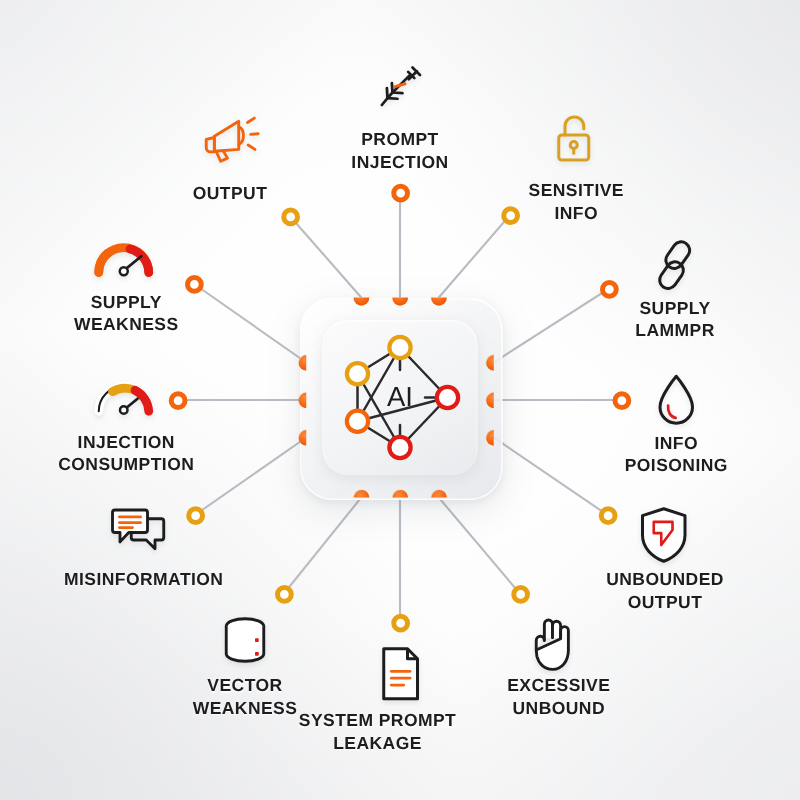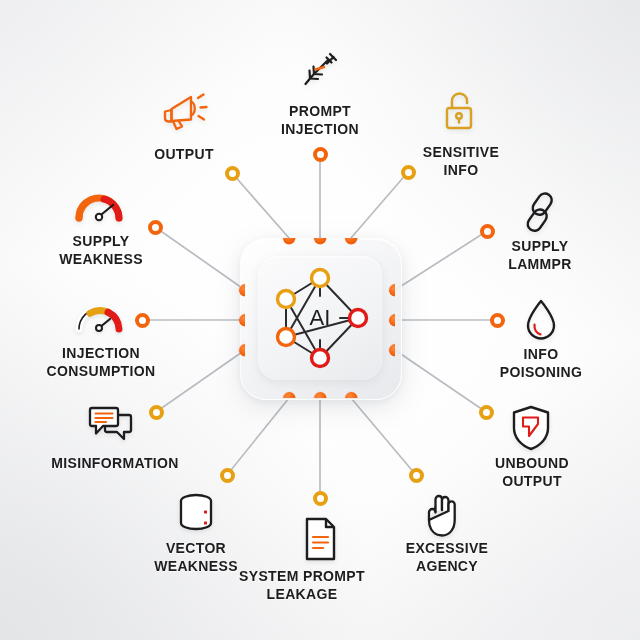--- a/index.html
+++ b/index.html
@@ -272,21 +272,21 @@
             <path d="M9.5 19 L20 19"></path>
     </g>
         </svg></div>
       <div class="label" style="left: 115px; top: 455px;">MISINFORMATION</div>
       <div class="pin right" style="left: 388.5px; top: 343.5px;"></div>
       <div class="node-dot amber" style="left: 486px; top: 412px;"></div>
       <div class="icon" style="left: 532px; top: 404px; width: 44px; height: 48px;"><svg width="44" height="48" viewBox="0 0 44 48">
     <path d="M21 3 L38 8.5 L38 24 C38 34 30.5 41.5 21 45 C11.5 41.5 4 34 4 24 L4 8.5 Z" fill="#ffffff" stroke="#1d1d1f" stroke-width="2.4" stroke-linejoin="round"></path>
     <path d="M13 13.5 L28 13.5 L28 20 L19 32 L19 22.5 L13 22.5 Z" fill="none" stroke="#e01b18" stroke-width="2.1" stroke-linejoin="round"></path>
         </svg></div>
-      <div class="label" style="left: 532px; top: 455px;">UNBOUND
+      <div class="label" style="left: 532px; top: 455px;">UNBOUNDED
 OUTPUT</div>
       <div class="pin bottom" style="left: 282.5px; top: 391.5px;"></div>
       <div class="node-dot amber" style="left: 227px; top: 475px;"></div>
       <div class="icon" style="left: 196px; top: 491px; width: 46px; height: 48px;"><svg width="46" height="48" viewBox="0 0 46 48">
     <g fill="#ffffff" stroke="#1d1d1f" stroke-width="2.3" stroke-linejoin="round">
       <ellipse cx="23" cy="10" rx="15" ry="6"></ellipse>
       <path d="M8 10 L8 21 C8 24.3 14.7 27 23 27 C31.3 27 38 24.3 38 21 L38 10"></path>
       <path d="M8 21 L8 32 C8 35.3 14.7 38 23 38 C31.3 38 38 35.3 38 32 L38 21"></path>
     </g>
     <g fill="#e01b18">
@@ -313,16 +313,16 @@
       <div class="node-dot amber" style="left: 416px; top: 475px;"></div>
       <div class="icon" style="left: 441px; top: 490px; width: 42px; height: 50px;"><svg width="42" height="50" viewBox="0 0 42 50">
     <g fill="#ffffff" stroke="#1d1d1f" stroke-width="2.3" stroke-linejoin="round" stroke-linecap="round">
       <path d="M9 30 L9 22.5 C9 20.5 10.5 19 12.3 19 C14.1 19 15.5 20.5 15.5 22.5 L15.5 17"></path>
       <path d="M15.5 21 L15.5 9.5 C15.5 7.5 17 6 18.8 6 C20.6 6 22 7.5 22 9.5 L22 20"></path>
       <path d="M22 20 L22 10.5 C22 8.5 23.4 7 25.2 7 C27 7 28.5 8.5 28.5 10.5 L28.5 21"></path>
       <path d="M28.5 21 L28.5 14.5 C28.5 12.7 29.9 11.3 31.6 11.3 C33.3 11.3 34.7 12.7 34.7 14.5 L34.7 30 C34.7 39 29.5 45.5 22 45.5 C15.5 45.5 11 41 9.5 35 L9 30 Z"></path>
     </g>
         </svg></div>
       <div class="label" style="left: 447px; top: 540px;">EXCESSIVE
-AGENCY</div>
+UNBOUND</div>
     </div>
 
 </div>
 
 </body></html>

